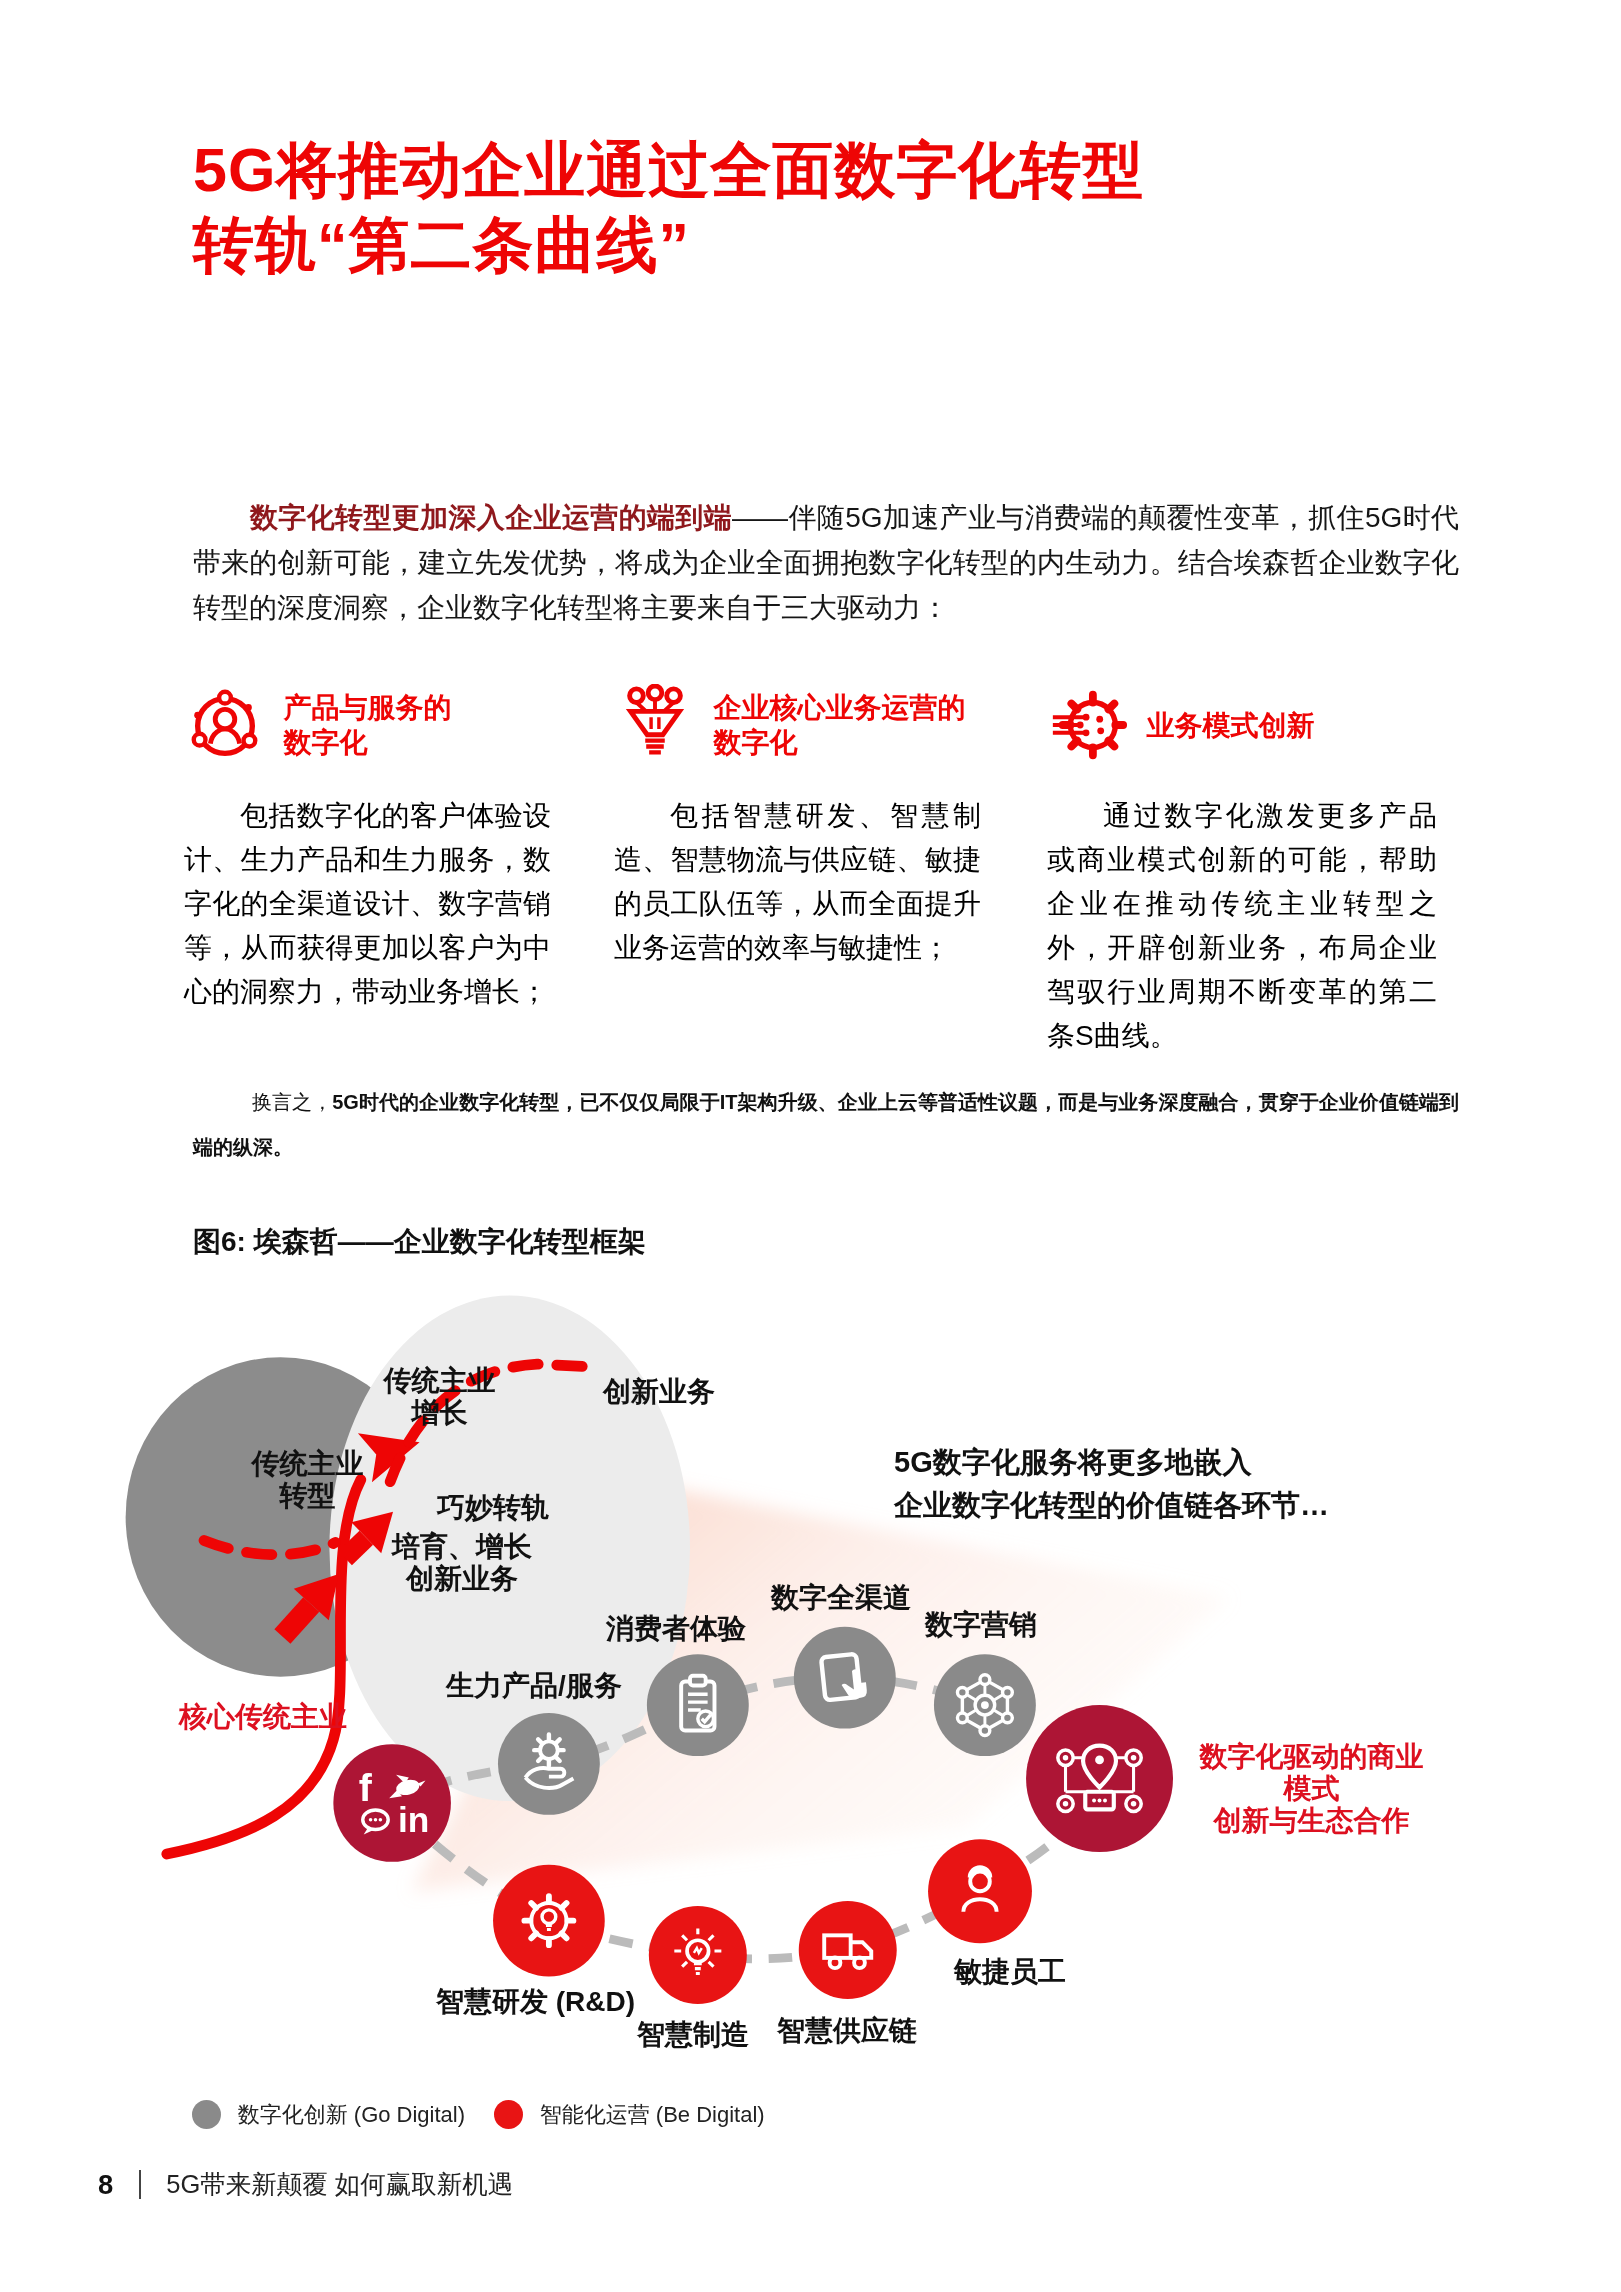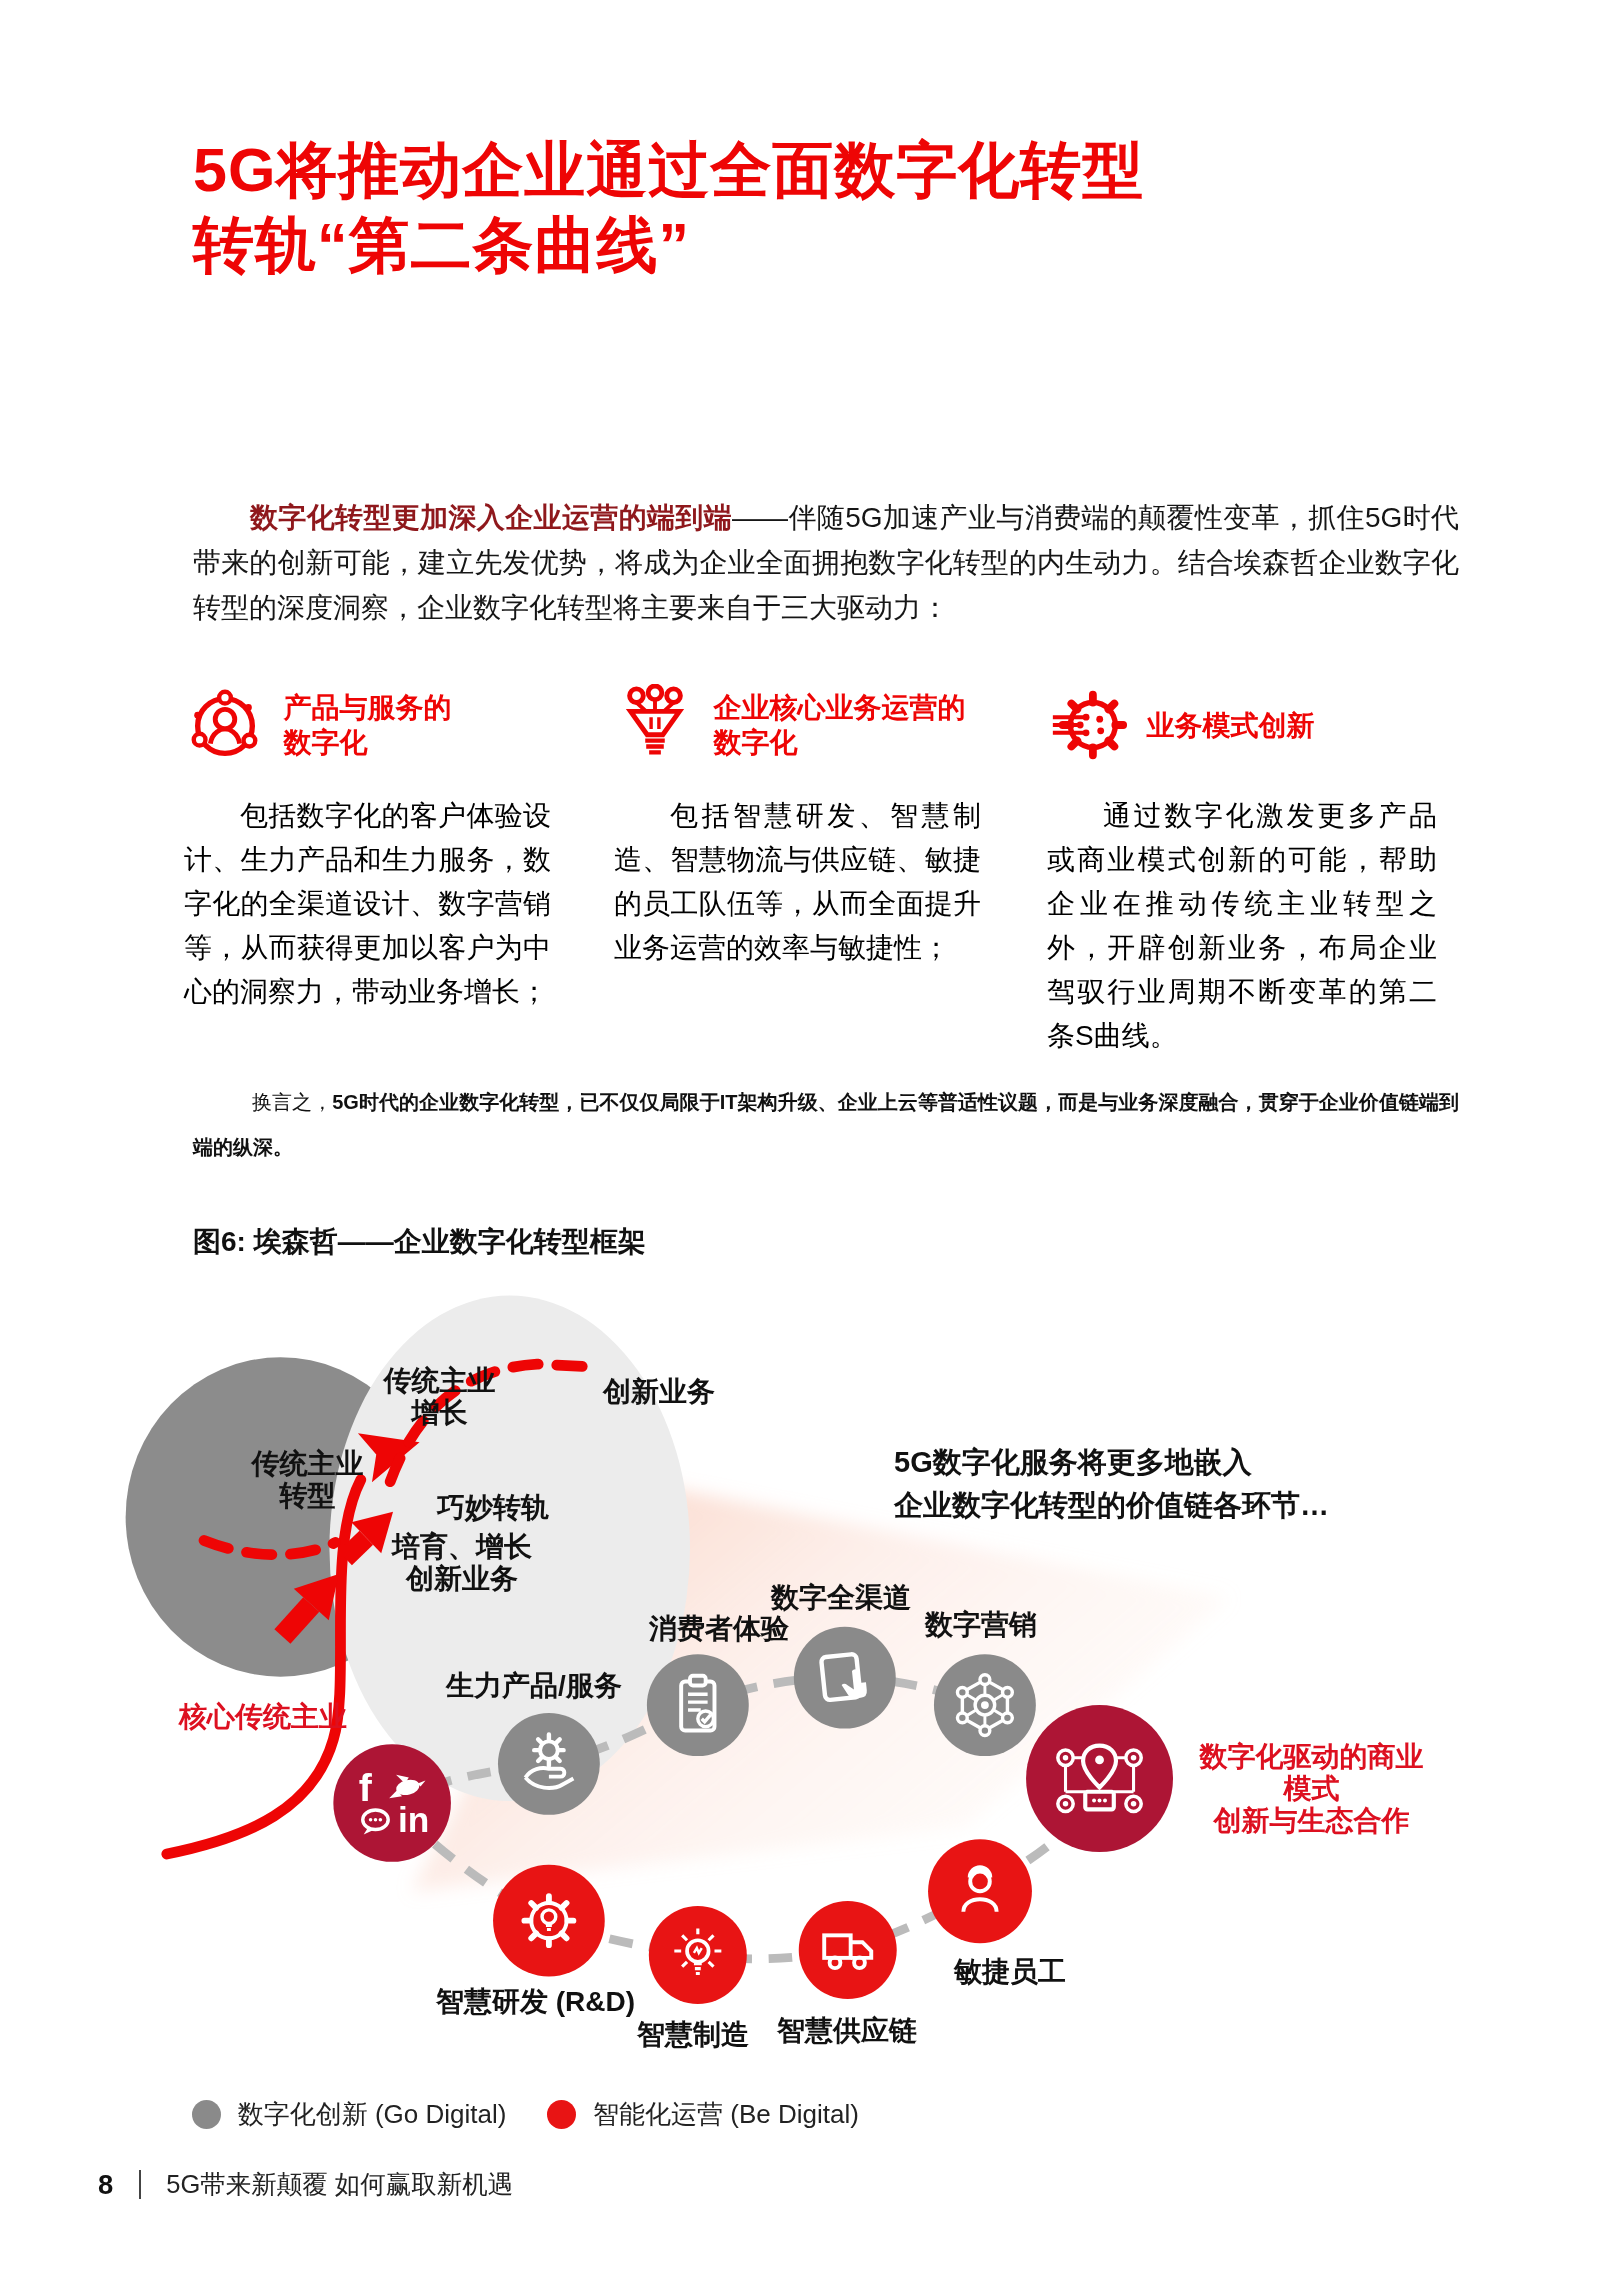--- a/index.html
+++ b/index.html
@@ -41,21 +41,21 @@
   .dlabel{position:absolute;font-size:28px;font-weight:bold;color:#111;line-height:32px;}
   .dlabel.white{color:#ffffff;}
   .dlabel.red{color:#DD1020;}
   .note-label{position:absolute;font-size:29px;font-weight:bold;color:#111;line-height:43px;}
 
   .node-go{fill:#8A8A8A;}
   .node-be{fill:#E81414;}
   .node-cr{fill:#AD1535;}
 
   
-  .legend{left:192px;top:2098px;display:flex;align-items:center;gap:41px;font-size:26px;color:#222;height:33px;}
+  .legend{left:192px;top:2098px;display:flex;align-items:center;gap:29px;font-size:22px;color:#222;height:33px;}
   .legend-item{display:flex;align-items:center;gap:16.7px;}
   .dot{width:29px;height:29px;border-radius:50%;flex:none;}
   .dot-go{background:#8A8A8A;}
   .dot-be{background:#E81414;}
 
   
   .footer{left:98px;top:2166px;display:flex;align-items:center;height:37px;font-size:25.5px;color:#222;}
   .footer .pno{font-size:27.4px;font-weight:bold;color:#111;}
   .footer .bar{width:2px;height:29px;background:#444;margin:0 25.5px;}
 </style>
@@ -306,21 +306,21 @@
     <div class="dlabel" style="left:437px;top:218px;">巧妙转轨</div>
     <div class="dlabel" style="left:603px;top:102px;">创新业务</div>
     <div class="dlabel pre ctr" style="left:372px;top:257px;width:180px;">培育、增长
 创新业务</div>
 
     <div class="note-label pre" style="left:894px;top:167px;">5G数字化服务将更多地嵌入
 企业数字化转型的价值链各环节…</div>
     <div class="dlabel red" style="left:179px;top:427px;">核心传统主业</div>
 
     <div class="dlabel ctr" style="left:431px;top:396px;width:206px;">生力产品/服务</div>
-    <div class="dlabel ctr" style="left:616px;top:339px;width:206px;">消费者体验</div>
+    <div class="dlabel ctr" style="left:573px;top:339px;width:206px;">消费者体验</div>
     <div class="dlabel ctr" style="left:737px;top:308px;width:208px;">数字全渠道</div>
     <div class="dlabel ctr" style="left:878px;top:335px;width:206px;">数字营销</div>
     <div class="dlabel ctr" style="left:420px;top:712px;width:231px;">智慧研发 (R&amp;D)</div>
     <div class="dlabel ctr" style="left:590px;top:745px;width:206px;">智慧制造</div>
     <div class="dlabel ctr" style="left:741px;top:741px;width:212px;">智慧供应链</div>
     <div class="dlabel ctr" style="left:912px;top:682px;width:196px;">敏捷员工</div>
     <div class="dlabel red pre ctr" style="left:1186px;top:467px;width:251px;">数字化驱动的商业模式
 创新与生态合作</div>
   </div>
 

